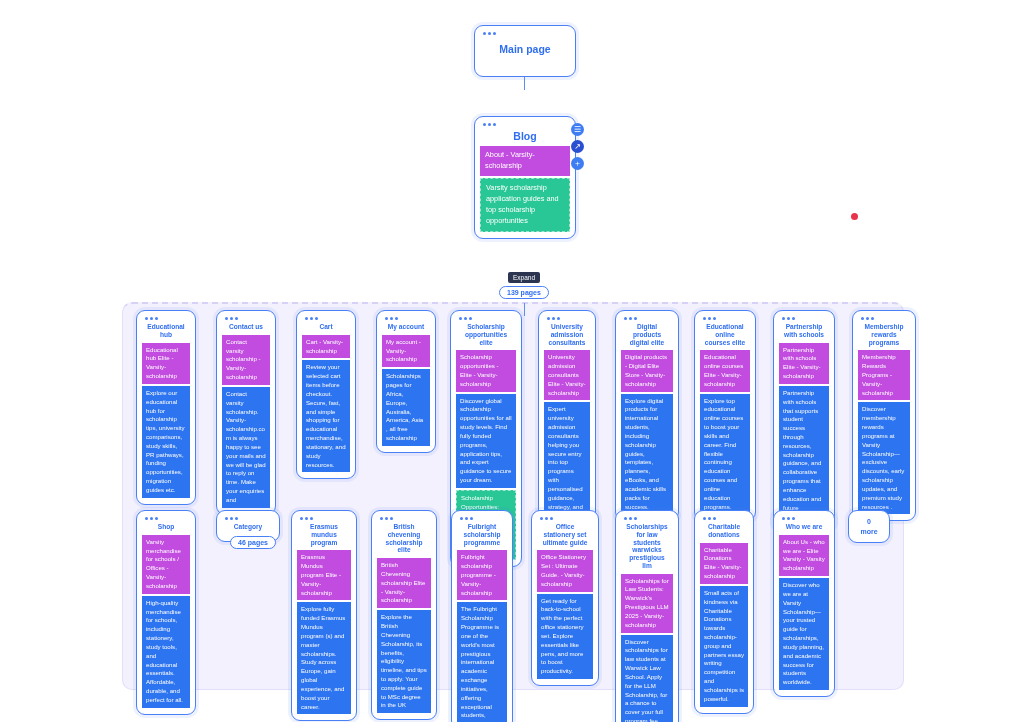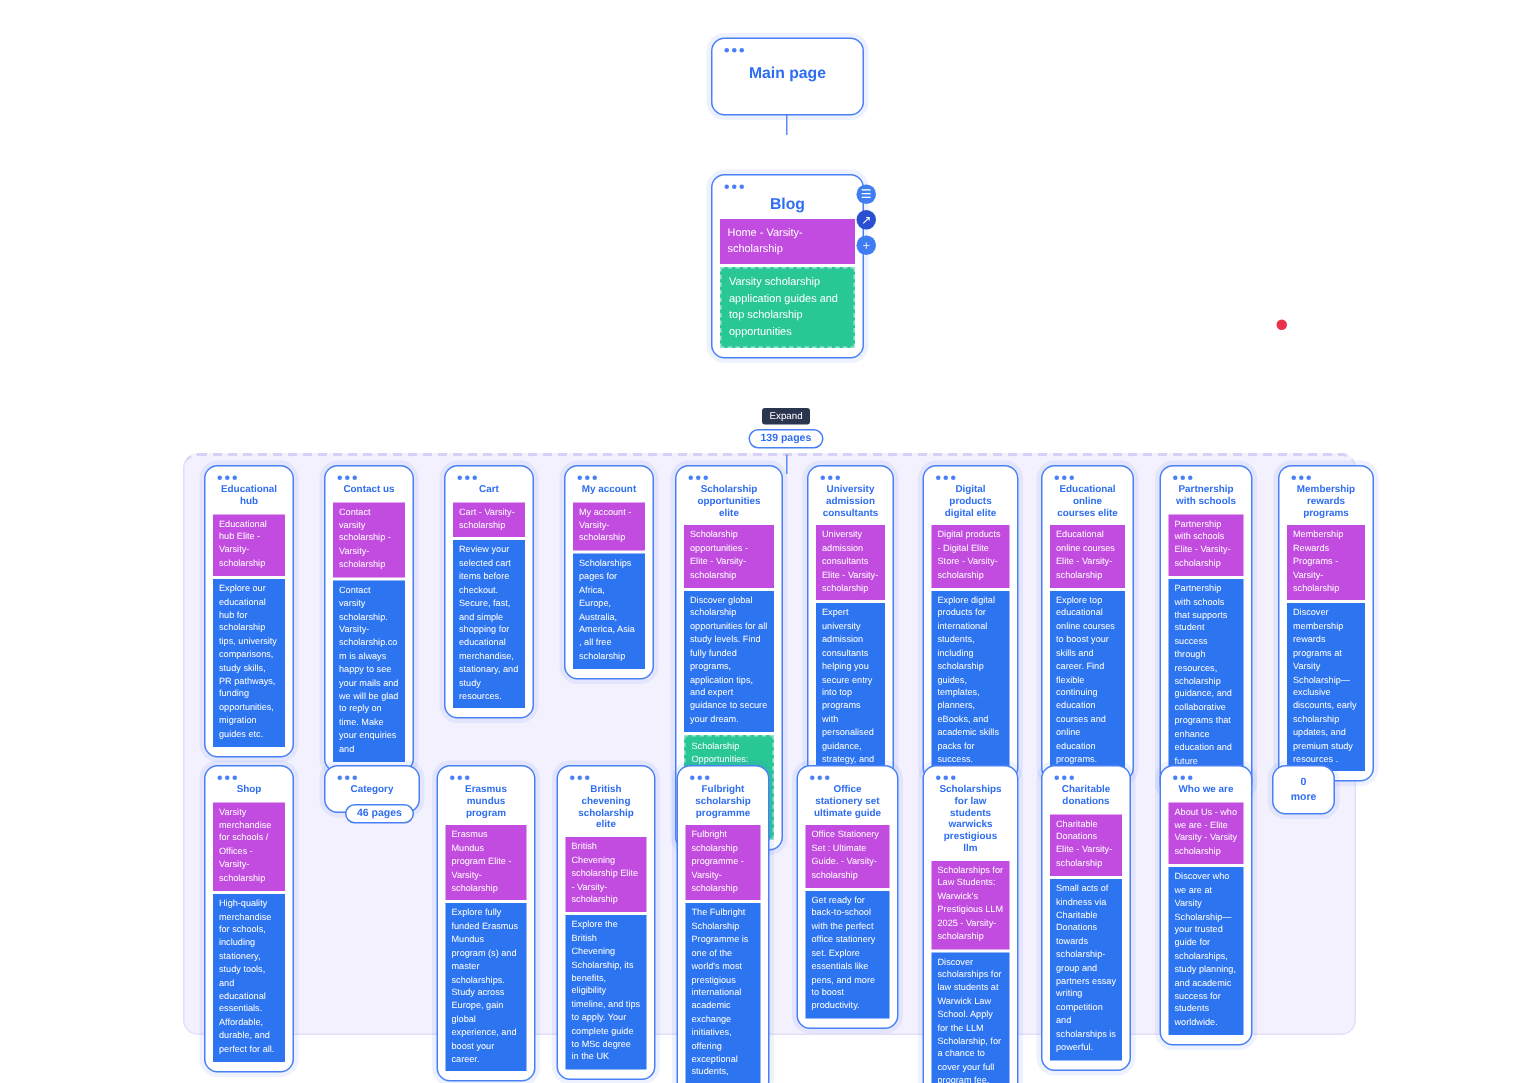--- a/index.html
+++ b/index.html
@@ -188,21 +188,21 @@
     <div class="node-title">Main page</div>
   </div>
 
   <div class="node blognode" style="left:474px; top:96px;margin-top:20px;">
     <div class="dots">
         <i></i>
         <i></i>
         <i></i>
       </div>
     <div class="node-title">Blog</div>
-    <div class="seg purple">Home - Varsity-scholarship</div>
+    <div class="seg purple">About - Varsity-scholarship</div>
     <div class="seg green">Varsity scholarship application guides and top scholarship opportunities</div>
 
     <div class="sidebtns">
       <div class="cbtn b1">☰</div>
       <div class="cbtn b2">↗</div>
       <div class="cbtn b3">＋</div>
     </div>
   </div>
 
   <div class="tooltip" style="left:508px; top:272px;">Expand</div>

